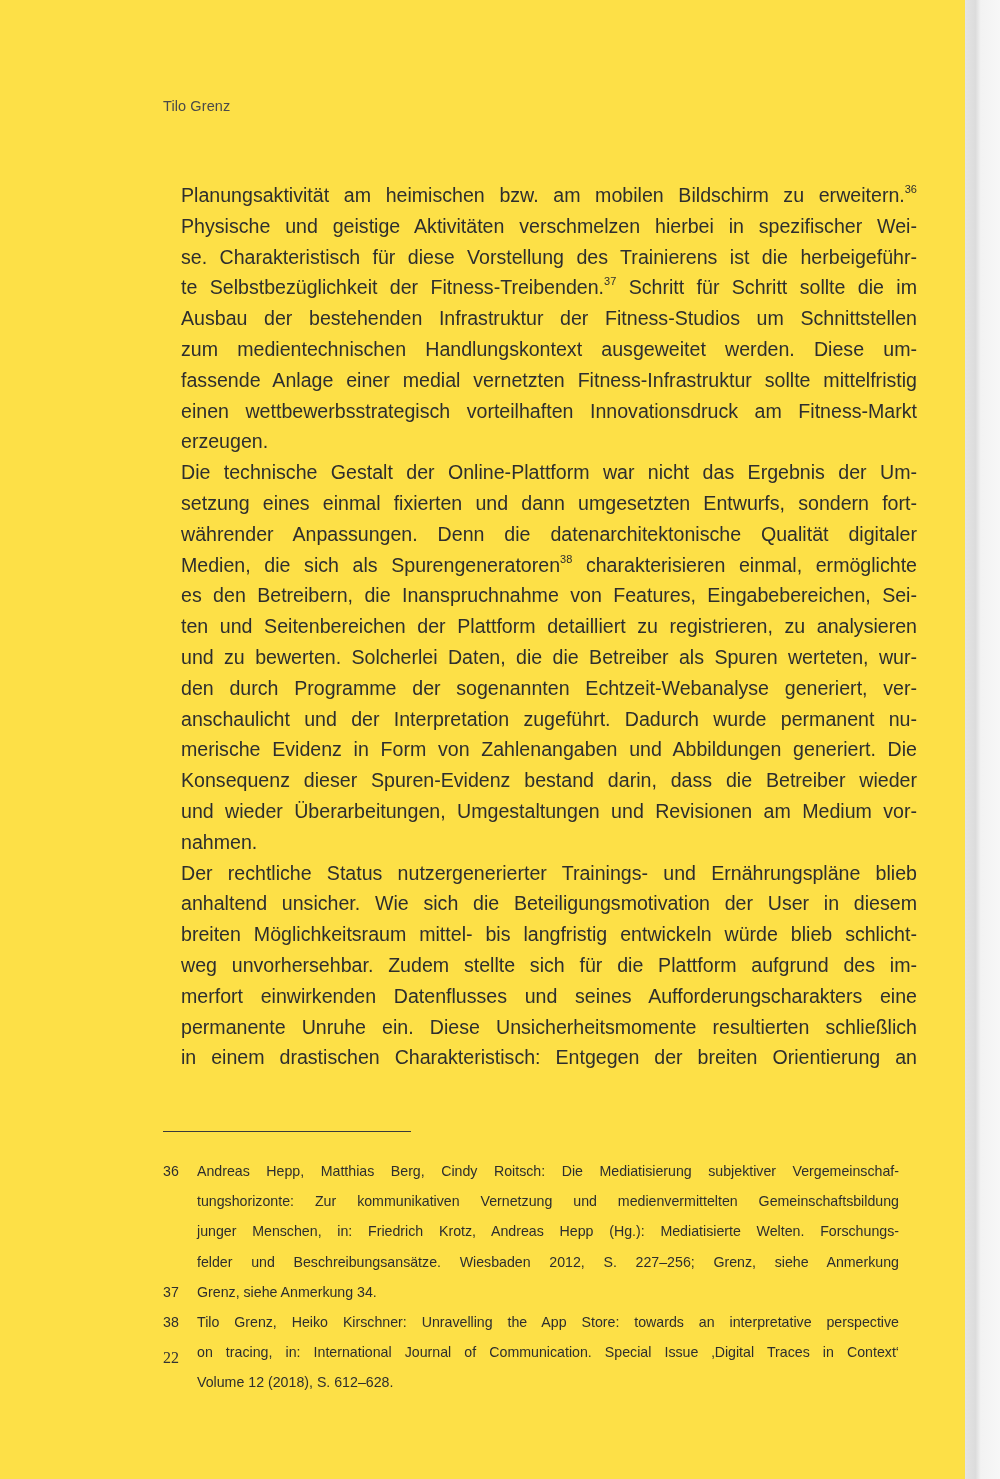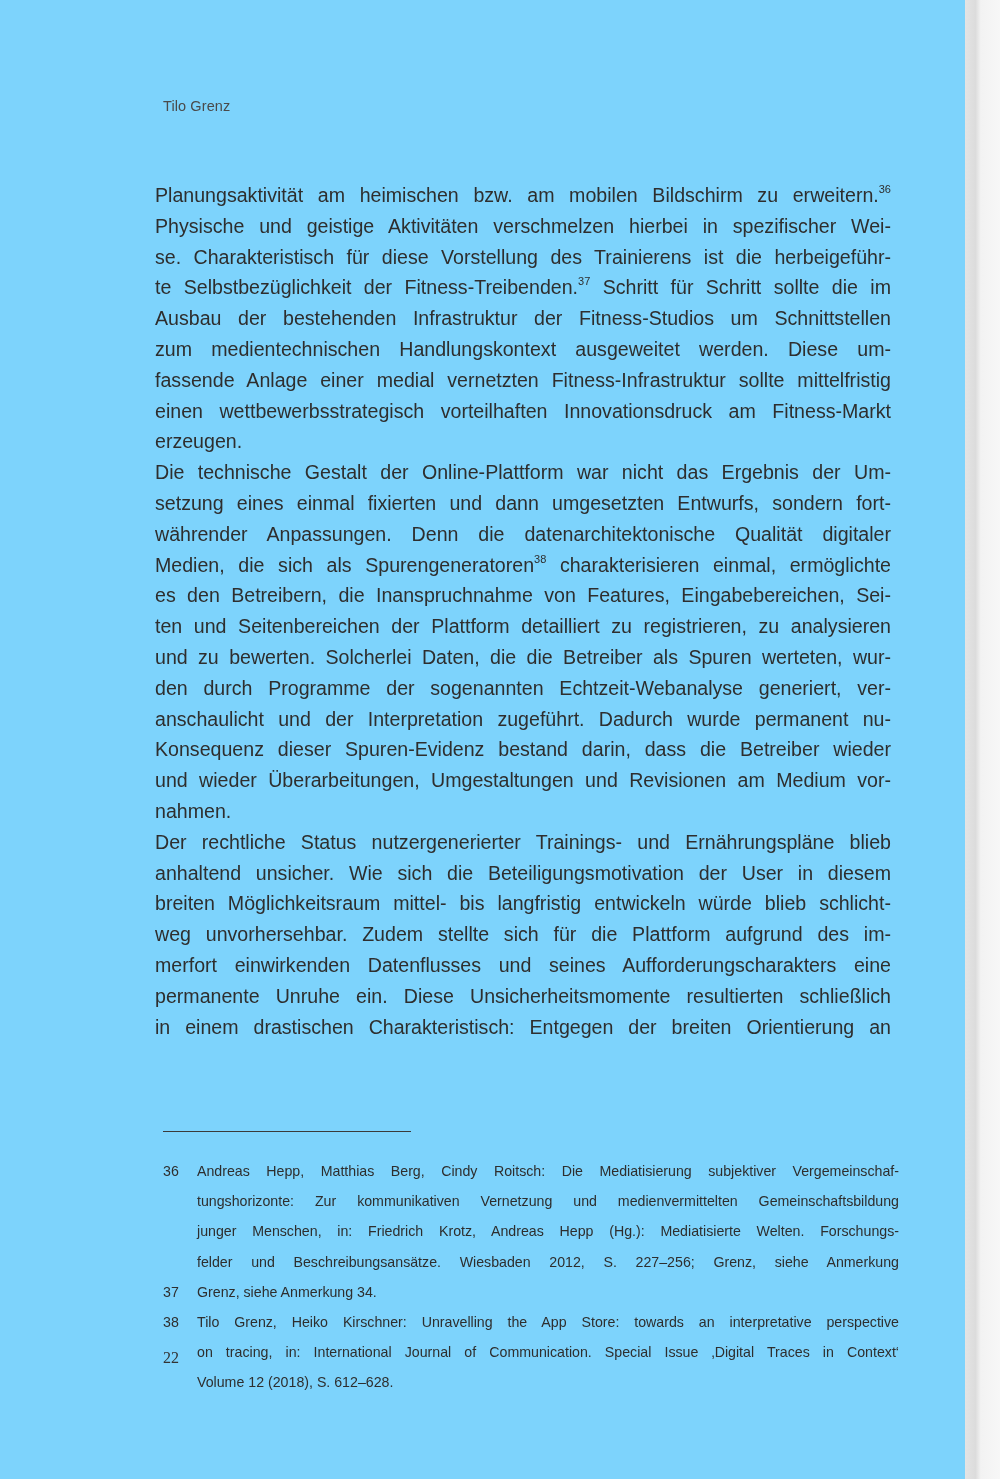--- a/index.html
+++ b/index.html
@@ -6,34 +6,34 @@
     body {
       width: 1000px; height: 1479px;
       background: #efefef;
       position: relative; overflow: hidden;
       font-family: "Liberation Sans", sans-serif;
       color: #2c2c2c;
     }
     .page {
       position: absolute; left: 0; top: 0;
       width: 965px; height: 1479px;
-      background: #7dd3fc;
+      background: #fde047;
     }
     .spine {
       position: absolute; left: 965px; top: 0;
       width: 35px; height: 1479px;
       background: linear-gradient(to right, #e4e4e4 0%, #dcdcdc 30%, #f2f2f2 45%, #f7f7f7 100%);
     }
     .running-head {
       position: absolute; left: 163px; top: 98px;
       font-size: 14.5px; color: #4a4a4a;
       letter-spacing: 0.1px;
     }
     .body-text {
-      position: absolute; left: 155px; top: 180px;
+      position: absolute; left: 181px; top: 180px;
       width: 736px;
       font-size: 19.6px; line-height: 30.8px;
       color: #2e2e2e;
       text-align: justify;
     }
     .body-text p { margin: 0; }
     .line { display: block; text-align: justify; text-align-last: justify; white-space: nowrap; }
     .line.last { text-align-last: left; }
     sup { font-size: 11px; vertical-align: 9px; line-height: 0; }
     .fn-rule {
@@ -75,20 +75,21 @@
     <p>
       <span class="line">Die technische Gestalt der Online-Plattform war nicht das Ergebnis der Um-</span>
       <span class="line">setzung eines einmal fixierten und dann umgesetzten Entwurfs, sondern fort-</span>
       <span class="line">währender Anpassungen. Denn die datenarchitektonische Qualität digitaler</span>
       <span class="line"><span>Medien, die sich als Spurengeneratoren</span><sup>38</sup><span> charakterisieren einmal, ermöglichte</span></span>
       <span class="line">es den Betreibern, die Inanspruchnahme von Features, Eingabebereichen, Sei-</span>
       <span class="line">ten und Seitenbereichen der Plattform detailliert zu registrieren, zu analysieren</span>
       <span class="line">und zu bewerten. Solcherlei Daten, die die Betreiber als Spuren werteten, wur-</span>
       <span class="line">den durch Programme der sogenannten Echtzeit-Webanalyse generiert, ver-</span>
       <span class="line">anschaulicht und der Interpretation zugeführt. Dadurch wurde permanent nu-</span>
+      <span class="line">merische Evidenz in Form von Zahlenangaben und Abbildungen generiert. Die</span>
       <span class="line">Konsequenz dieser Spuren-Evidenz bestand darin, dass die Betreiber wieder</span>
       <span class="line">und wieder Überarbeitungen, Umgestaltungen und Revisionen am Medium vor-</span>
       <span class="line last">nahmen.</span>
     </p>
     <p>
       <span class="line">Der rechtliche Status nutzergenerierter Trainings- und Ernährungspläne blieb</span>
       <span class="line">anhaltend unsicher. Wie sich die Beteiligungsmotivation der User in diesem</span>
       <span class="line">breiten Möglichkeitsraum mittel- bis langfristig entwickeln würde blieb schlicht-</span>
       <span class="line">weg unvorhersehbar. Zudem stellte sich für die Plattform aufgrund des im-</span>
       <span class="line">merfort einwirkenden Datenflusses und seines Aufforderungscharakters eine</span>

